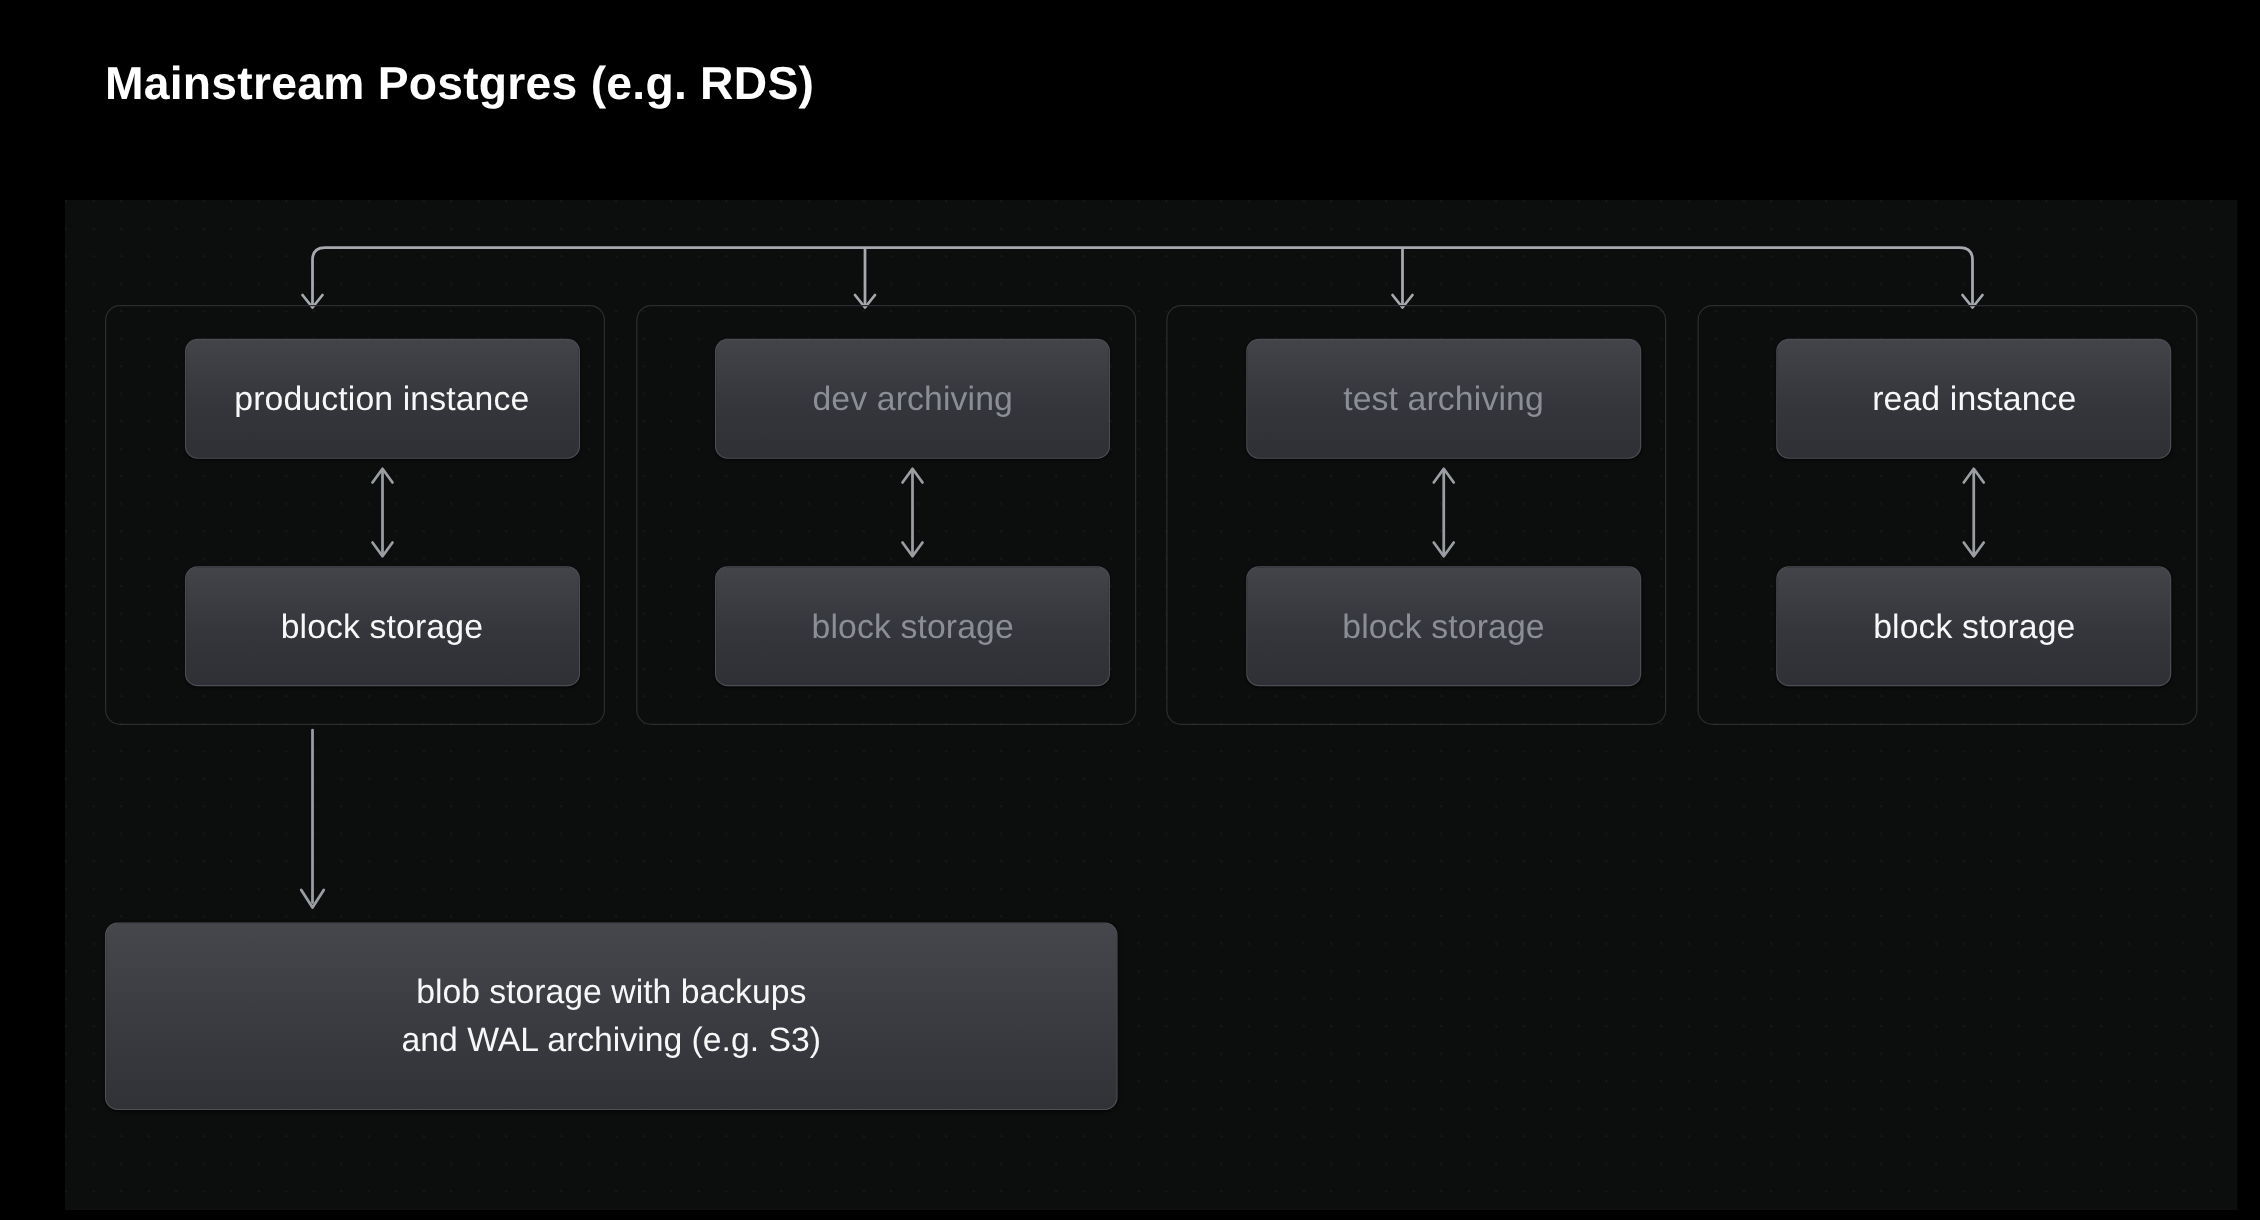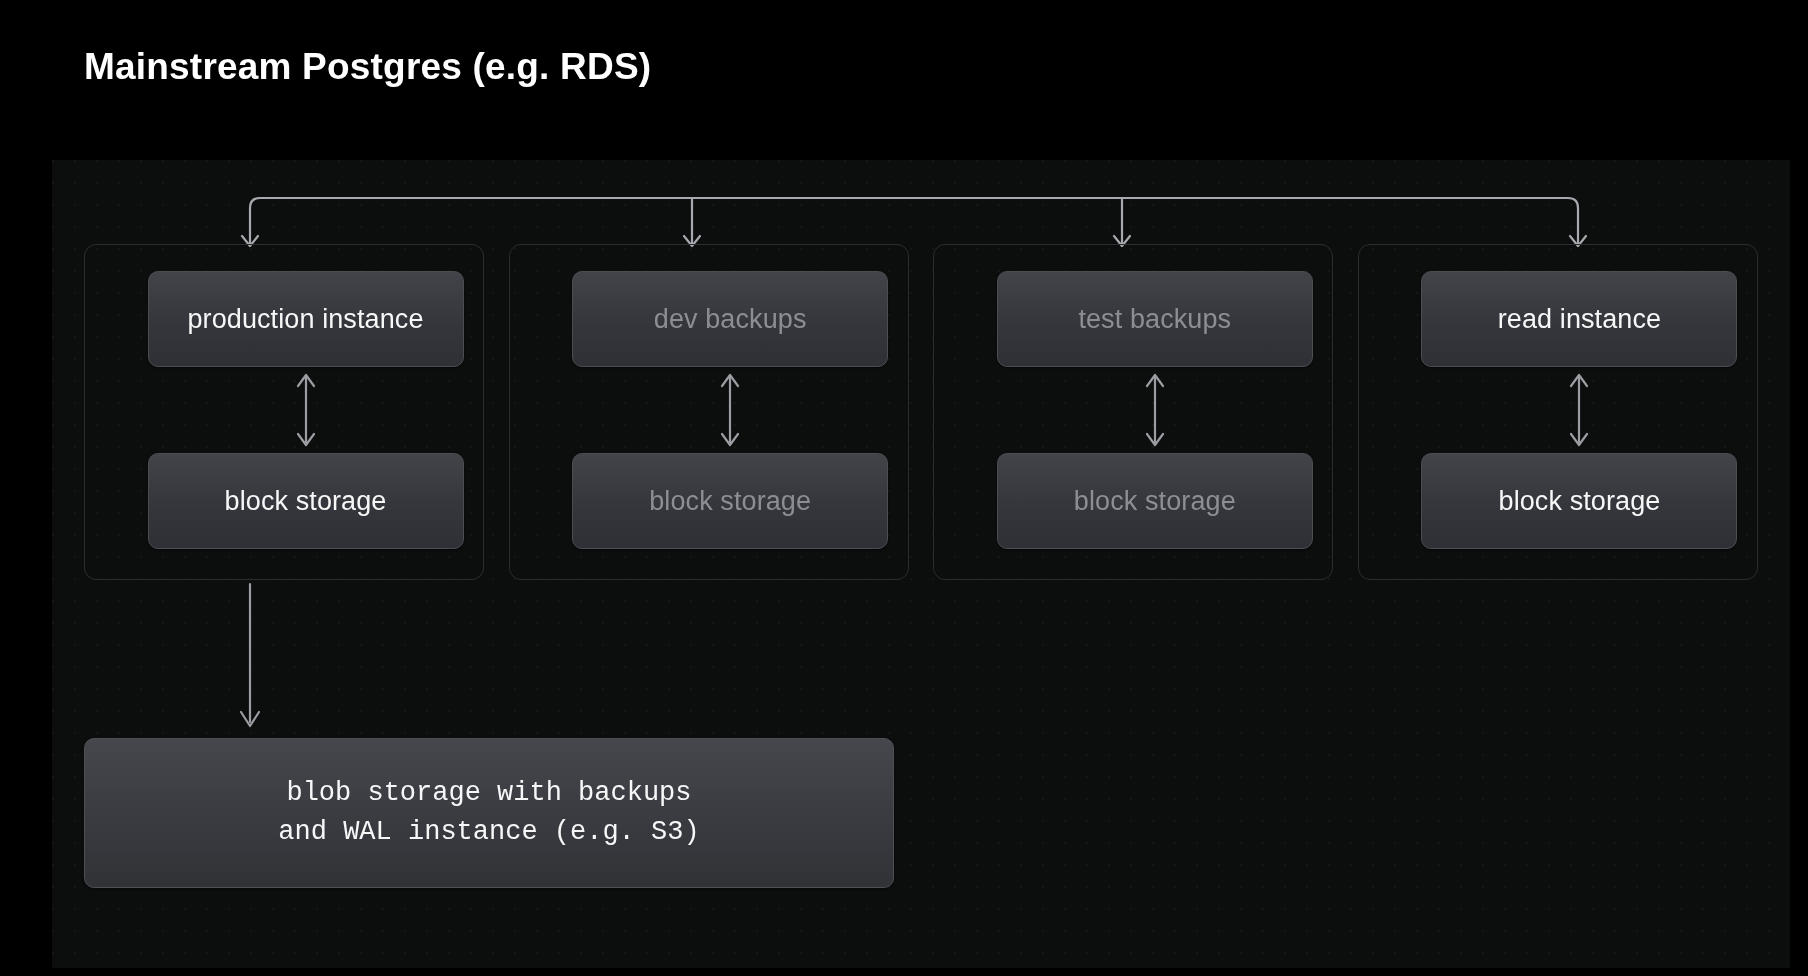--- a/index.html
+++ b/index.html
@@ -158,21 +158,20 @@
     border: 1px solid #4e5056;
     box-shadow: 0 1px 3px rgba(0,0,0,0.55);
     display: flex;
     flex-direction: column;
     align-items: center;
     justify-content: center;
     color: #f7f7f8;
     font-size: 27px;
     line-height: 1.45;
     text-align: left;
-    font-family: Liberation Mono, monospace;
   }
   .blob-line { white-space: nowrap; }
 </style>
 </head>
 <body>
 
 <div id="root">
 
   <div class="page-title">Mainstream Postgres (e.g. RDS)</div>
 
@@ -201,33 +200,33 @@
           <svg viewBox="0 0 316 86">
             <path class="link-stroke" d="M 158 10 L 158 76"></path>
             <path class="link-stroke" d="M 150 19 L 158 8 L 166 19"></path>
             <path class="link-stroke" d="M 150 67 L 158 78 L 166 67"></path>
           </svg>
         </div>
         <div class="node-card bright">block storage</div>
       </div>
 
       <div class="col-group">
-        <div class="node-card dim">dev backups</div>
+        <div class="node-card dim">dev archiving</div>
         <div class="link-vert">
           <svg viewBox="0 0 316 86">
             <path class="link-stroke" d="M 158 10 L 158 76"></path>
             <path class="link-stroke" d="M 150 19 L 158 8 L 166 19"></path>
             <path class="link-stroke" d="M 150 67 L 158 78 L 166 67"></path>
           </svg>
         </div>
         <div class="node-card dim">block storage</div>
       </div>
 
       <div class="col-group">
-        <div class="node-card dim">test backups</div>
+        <div class="node-card dim">test archiving</div>
         <div class="link-vert">
           <svg viewBox="0 0 316 86">
             <path class="link-stroke" d="M 158 10 L 158 76"></path>
             <path class="link-stroke" d="M 150 19 L 158 8 L 166 19"></path>
             <path class="link-stroke" d="M 150 67 L 158 78 L 166 67"></path>
           </svg>
         </div>
         <div class="node-card dim">block storage</div>
       </div>
 
@@ -247,17 +246,17 @@
 
     <div class="blob-arrow">
       <svg viewBox="0 0 400 160">
         <path class="link-stroke" d="M 166 4 L 166 142"></path>
         <path class="link-stroke" d="M 157 132 L 166 146 L 175 132"></path>
       </svg>
     </div>
 
     <div class="blob-card">
       <span class="blob-line">blob storage with backups</span>
-      <span class="blob-line">and WAL instance (e.g. S3)</span>
+      <span class="blob-line">and WAL archiving (e.g. S3)</span>
     </div>
 
   </div>
 </div>
 
 </body></html>

